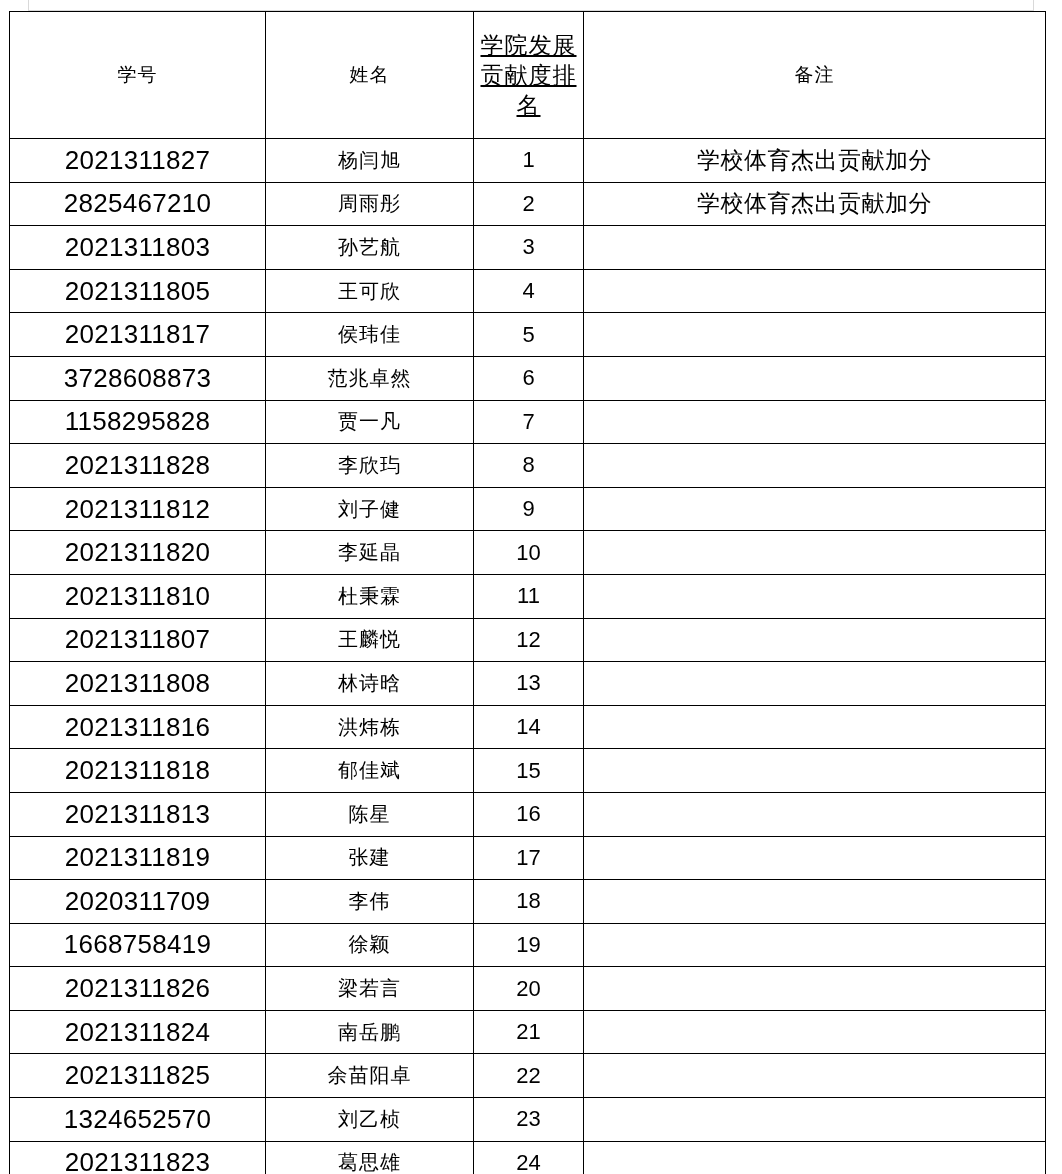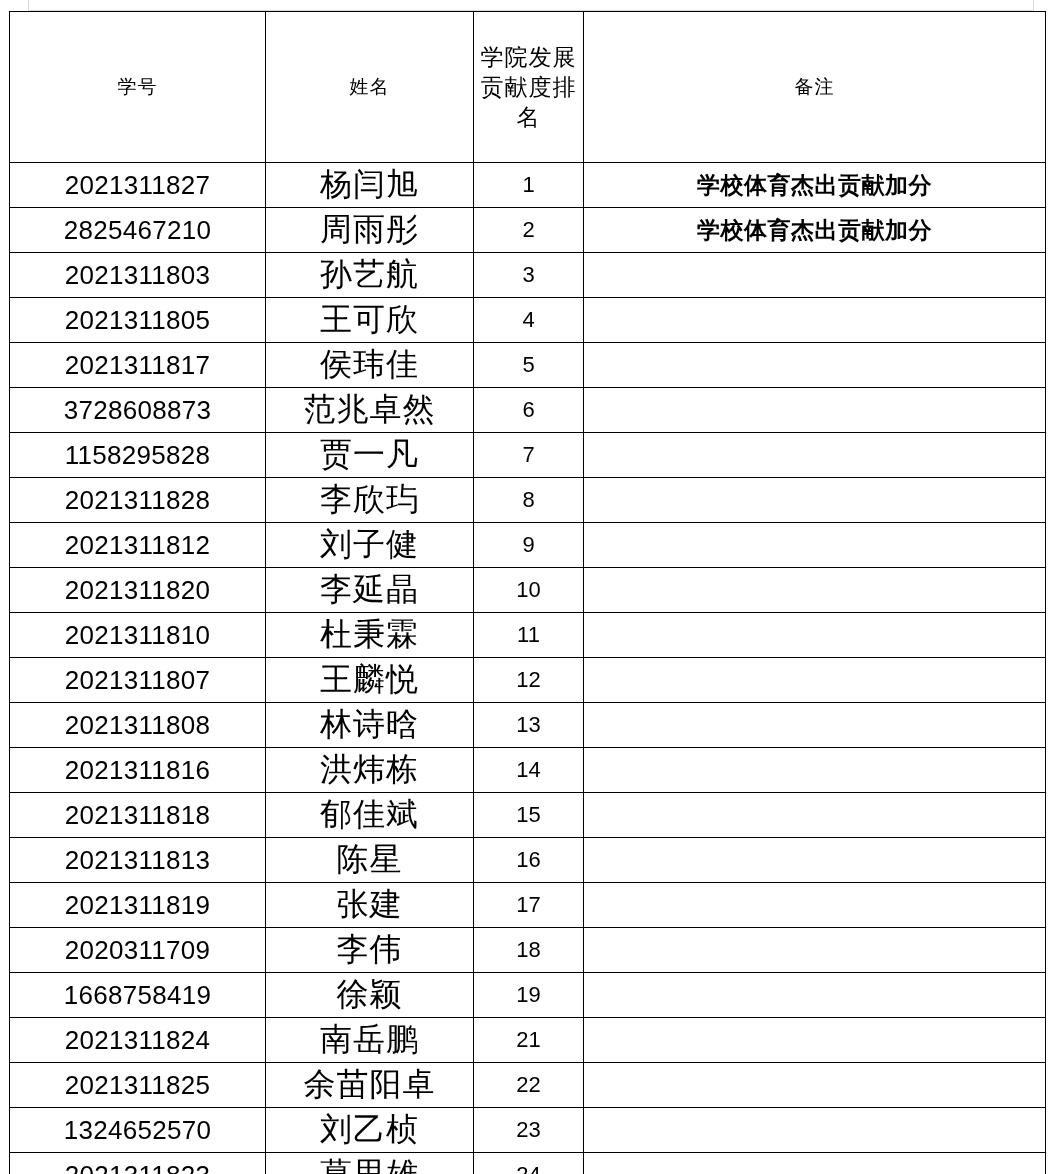--- a/index.html
+++ b/index.html
@@ -75,42 +75,42 @@
   thead th {
     height: 118px;
     font-weight: bold;
     font-size: 19px;
     line-height: 34px;
     letter-spacing: 1px;
   }
   thead th.rank-head {
     font-size: 23px;
     line-height: 30px;
-    padding: 16px 6px;
+    padding: 4px 6px;
+    text-decoration: underline;
   }
   tbody td {
     height: 42.6px;
     font-size: 23px;
   }
   tbody td.id-cell {
     font-size: 26px;
     letter-spacing: 0.3px;
   }
   tbody td.name-cell {
-    font-size: 32px;
+    font-size: 20px;
     letter-spacing: 1px;
     margin-top: 10px;
   }
   tbody td.rank-cell {
     font-size: 22px;
   }
   tbody td.note-cell {
     font-size: 23px;
     letter-spacing: 0.5px;
-    font-weight: bold;
   }
 </style>
 </head>
 <body>
 
 <div class="page">
 
   <div class="page-frame-top">
     <div class="edge-line edge-left"></div>
     <div class="tick tick-l"></div>
@@ -242,20 +242,26 @@
           <td class="rank-cell">18</td>
           <td class="note-cell"></td>
         </tr>
         <tr>
           <td class="id-cell">1668758419</td>
           <td class="name-cell">徐颖</td>
           <td class="rank-cell">19</td>
           <td class="note-cell"></td>
         </tr>
         <tr>
+          <td class="id-cell">2021311826</td>
+          <td class="name-cell">梁若言</td>
+          <td class="rank-cell">20</td>
+          <td class="note-cell"></td>
+        </tr>
+        <tr>
           <td class="id-cell">2021311824</td>
           <td class="name-cell">南岳鹏</td>
           <td class="rank-cell">21</td>
           <td class="note-cell"></td>
         </tr>
         <tr>
           <td class="id-cell">2021311825</td>
           <td class="name-cell">余苗阳卓</td>
           <td class="rank-cell">22</td>
           <td class="note-cell"></td>

